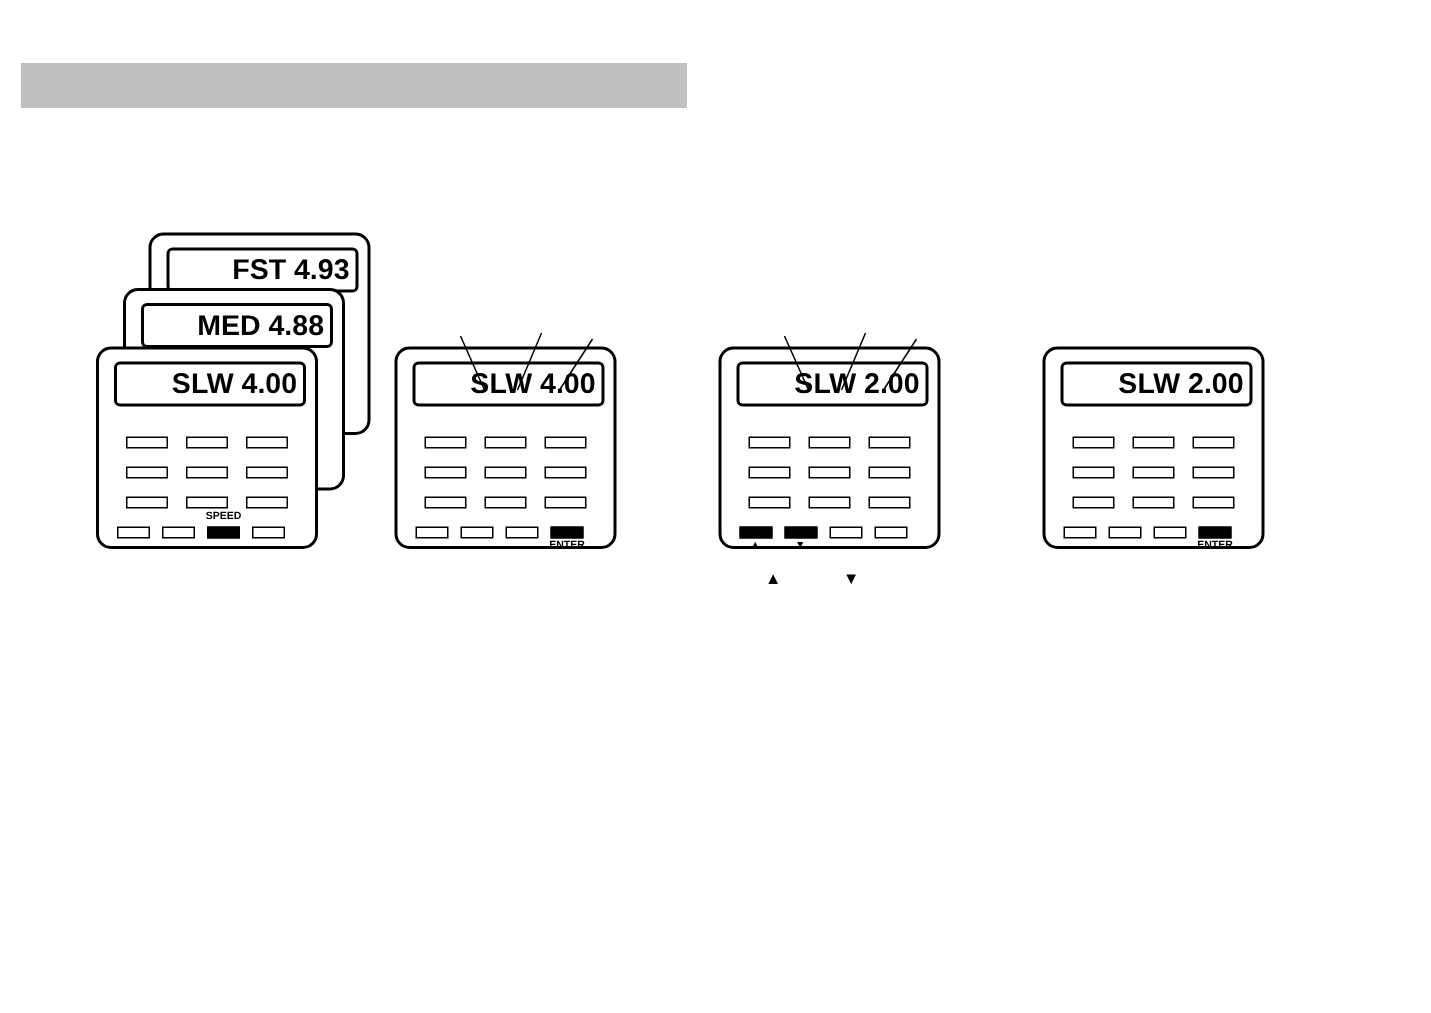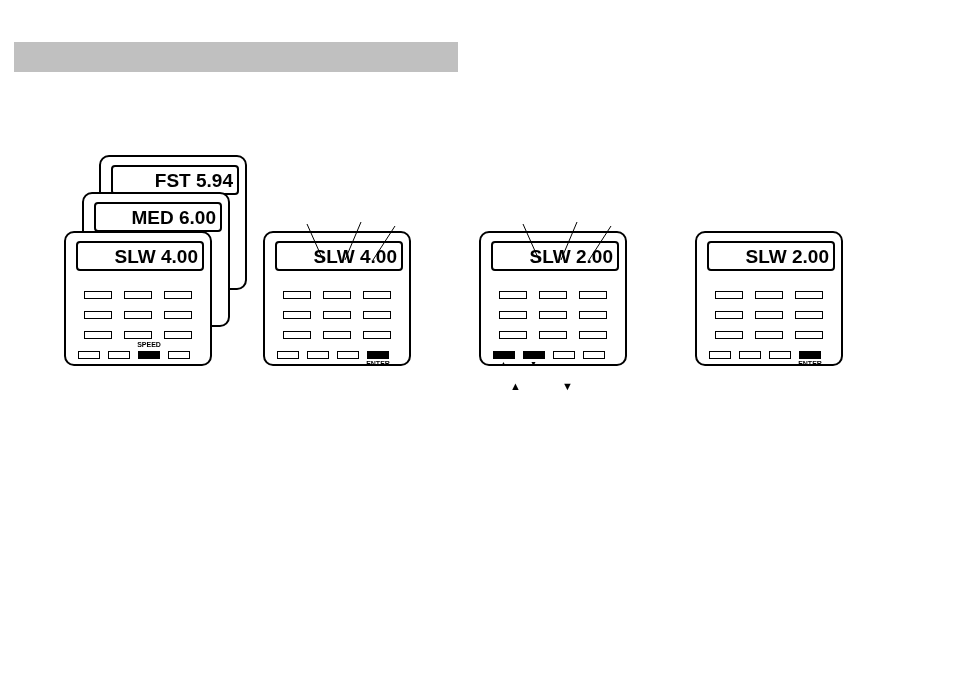--- a/index.html
+++ b/index.html
@@ -62,27 +62,27 @@
     font-size: 11px;
   }
 </style>
 </head>
 <body>
 
 <div class="gray-bar"></div>
 
 <div class="device" style="left:99px; top:155px; width:148px; height:135px;">
   <div class="screen" style="left:10px; top:8px; width:128px; height:30px;">
-    <span class="display-text">FST  5.94</span>
+    <span class="display-text">FST  4.93</span>
   </div>
 </div>
 
 <div class="device" style="left:82px; top:192px; width:148px; height:135px;">
   <div class="screen" style="left:10px; top:8px; width:128px; height:30px;">
-    <span class="display-text">MED 6.00</span>
+    <span class="display-text">MED 4.88</span>
   </div>
 </div>
 
 <div class="device" style="left:64px; top:231px; width:148px; height:135px;">
   <div class="screen" style="left:10px; top:8px; width:128px; height:30px;">
     <span class="display-text">SLW 4.00</span>
   </div>
 
   <div class="btn" style="left:18px; top:58px;"></div>
   <div class="btn" style="left:58px; top:58px;"></div>

